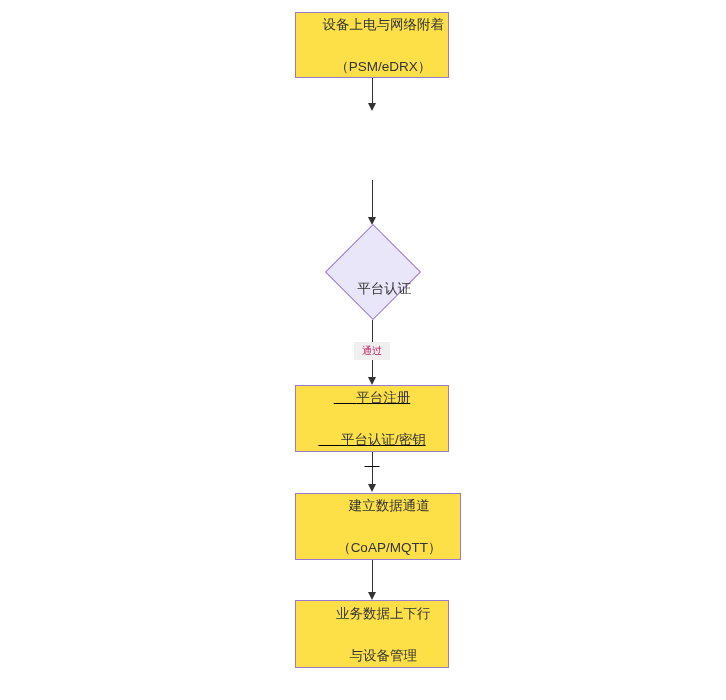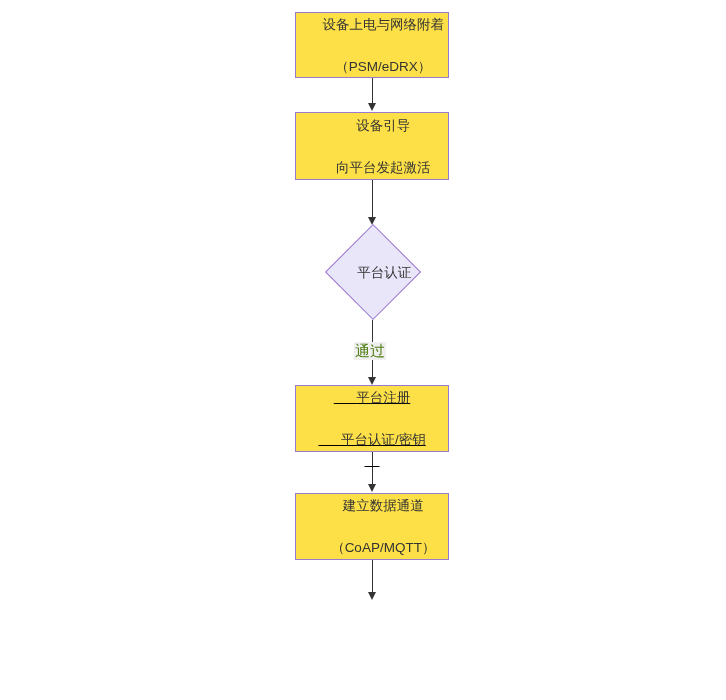--- a/index.html
+++ b/index.html
@@ -41,21 +41,21 @@
     border: 1px solid #9a79d0;
     display: flex;
     align-items: center;
     justify-content: center;
   }
 
   
   .decision-node {
     position: absolute;
     display: flex;
-    align-items: center;
+    align-items: flex-end;
     justify-content: center;
   }
   .decision-node .diamond-shape {
     position: absolute;
     left: 50%;
     top: 50%;
     width: 68px;
     height: 68px;
     margin-left: -34px;
     margin-top: -34px;
@@ -79,24 +79,24 @@
     position: absolute;
     width: 0;
     height: 0;
     border-left: 4.5px solid transparent;
     border-right: 4.5px solid transparent;
     border-top: 8px solid #333333;
   }
   .edge-label {
     position: absolute;
     background: #f0f0f0;
-    color: #4d7c0f;
-    font-size: 15px;
+    color: #be185d;
+    font-size: 10px;
     line-height: 16px;
-    padding: 1px 1px;
+    padding: 1px 8px;
     white-space: nowrap;
   }
 </style>
 </head>
 <body>
 
 <div id="flow-canvas">
 
   <div class="edge-line" style="left:372px; top:78px; height:26px;"></div>
   <div class="edge-arrowhead" style="left:368px; top:103px;"></div>
@@ -114,42 +114,42 @@
   <div class="edge-line" style="left:372px; top:560px; height:33px;"></div>
   <div class="edge-arrowhead" style="left:368px; top:592px;"></div>
 
   <div class="proc-node" style="left:295px; top:12px; width:154px; height:66px;">
     <div class="node-label">
       <span>设备上电与网络附着</span><br>
       <span>（PSM/eDRX）</span>
     </div>
   </div>
 
-  <div class="proc-node" style="left:295px; top:112px; width:154px; height:68px;">
-    <div class="node-label">
-      <span>设备引导</span><br>
-      <span>向平台发起激活</span>
-    </div>
-  </div>
 
   <div class="decision-node" style="left:325px; top:224px; width:96px; height:96px;">
     <div class="diamond-shape"></div>
     <div class="node-label">
       <span>平台认证</span>
     </div>
   </div>
 
   <div class="proc-node" style="left:295px; top:385px; width:154px; height:67px;text-decoration:underline;">
     <div class="node-label">
       <span>平台注册</span><br>
       <span>平台认证/密钥</span>
     </div>
   </div>
 
-  <div class="proc-node" style="left:295px; top:493px; width:154px; height:67px;">
+  <div class="proc-node" style="left:295px; top:493px; width:166px; height:67px;">
     <div class="node-label">
       <span>建立数据通道</span><br>
       <span>（CoAP/MQTT）</span>
     </div>
   </div>
 
+  <div class="proc-node" style="left:295px; top:600px; width:154px; height:68px;">
+    <div class="node-label">
+      <span>业务数据上下行</span><br>
+      <span>与设备管理</span>
+    </div>
+  </div>
 
 </div>
 
 </body></html>

